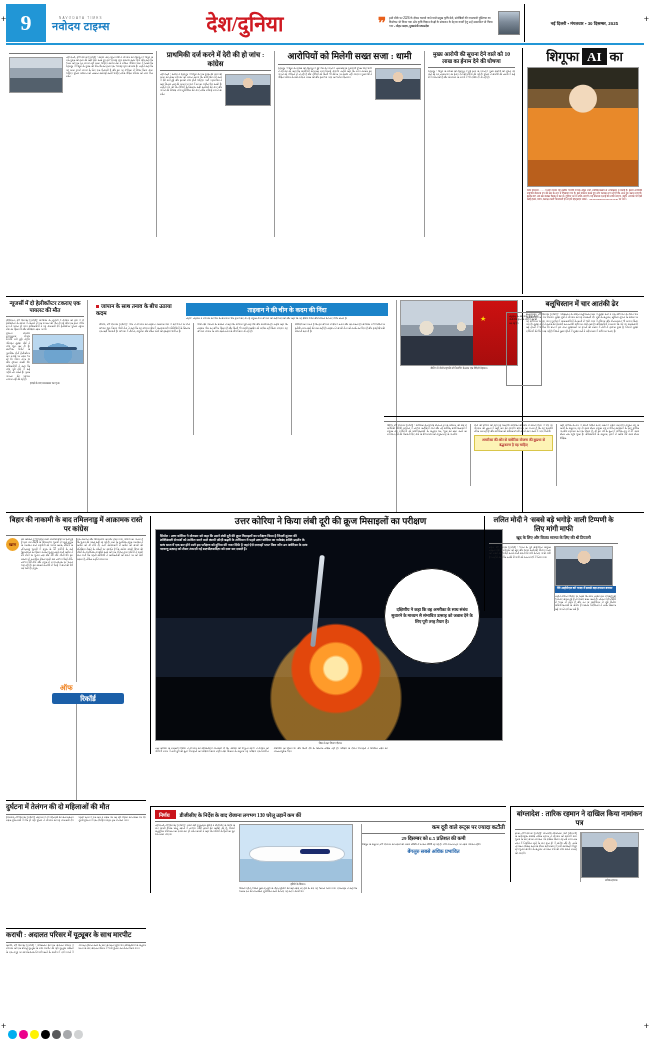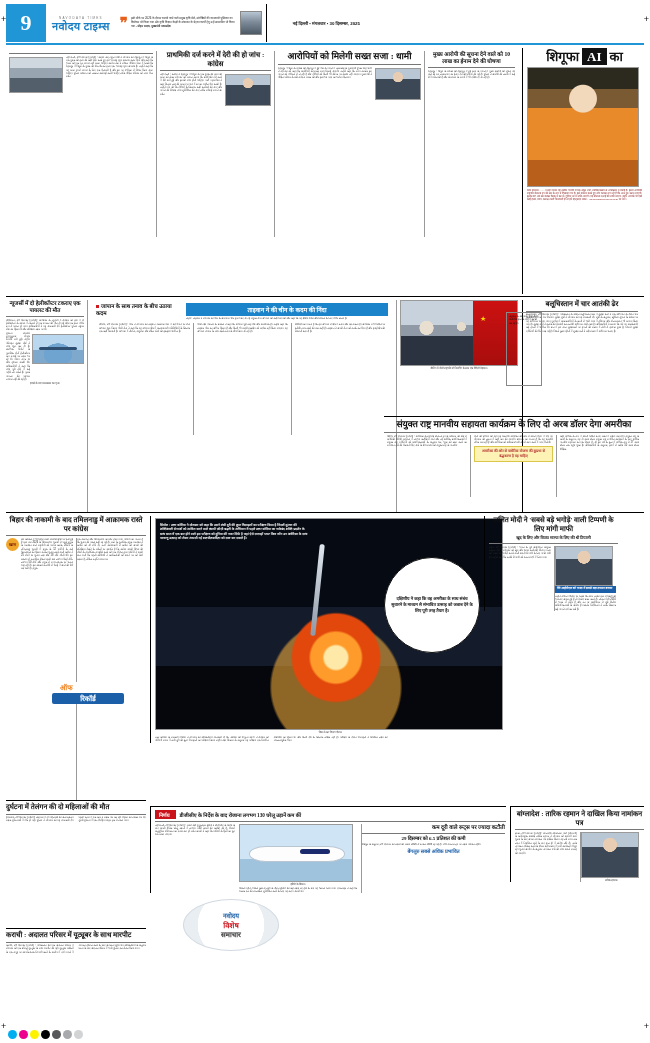--- a/index.html
+++ b/index.html
@@ -152,20 +152,21 @@
   <span class="crop tr">+</span>
   <span class="crop bl">+</span>
   <span class="crop br">+</span>
 
   <div class="masthead">
     <div class="folio">9</div>
     <div class="brandbox">
       <div class="brand-en">NAVODAYA TIMES</div>
       <div class="brand-hi">नवोदय टाइम्स</div>
     </div>
+    <div class="sec-title">देश/दुनिया</div>
     <div class="quotebox">
       <span class="qmark">❞</span>
       <div class="qtext">
         <span>इसी मौके पर 2026 के दौरान चलाये जाने वाले प्रमुख कृषि मेले, संगोष्ठियों की जानकारी पुस्तिका का विमोचन भी किया गया और कृषि विज्ञान केन्द्रों के संचालन के बेहतर कार्यों हेतु उन्हें सम्मानित भी किया गया</span>
         <b>- मोहन यादव, मुख्यमंत्री मध्यप्रदेश</b>
       </div>
       <div class="qface"></div>
     </div>
     <div class="dateline">नई दिल्ली • मंगलवार • 30 दिसम्बर, 2025</div>
   </div>
@@ -272,21 +273,20 @@
     </div>
 
     <div style="width:116px;padding-left:3px;border-left:0.8px solid #000;">
       <div class="h3 center">बलूचिस्तान में चार आतंकी ढेर</div>
       <div class="hrthin" style="margin:2px 0;"></div>
       <div class="copy" style="height:200px;">इस्लामाबाद, 29 दिसम्बर (एजेंसी) : पाकिस्तान के अशांत बलूचिस्तान प्रांत में सुरक्षा बलों ने एक अभियान के दौरान चार आतंकवादियों को मार गिराया। सुरक्षा सूत्रों ने सोमवार को यह जानकारी दी। सूत्रों के अनुसार, खुफिया सूचना के आधार पर यह अभियान चलाया गया। मुठभेड़ में आतंकवादियों के कब्जे से भारी मात्रा में हथियार और गोला-बारूद भी बरामद किया गया है। सुरक्षा बलों ने इलाके की घेराबंदी कर तलाशी अभियान जारी रखा है। अधिकारियों ने बताया कि मारे गए आतंकवादी कई हमलों में शामिल थे। प्रांत में इस साल सुरक्षाबलों पर हमलों की संख्या में तेजी से इजाफा हुआ है, जिससे सुरक्षा एजेंसियों की चिंता बढ़ गई है। पिछले कुछ महीनों में सुरक्षा बलों ने बड़ी संख्या में अभियान चलाए हैं।</div>
     </div>
   </div>
 
   <div style="position:absolute;left:384px;top:416px;width:260px;border-top:1.2px solid #000;padding-top:2px;">
-    <div class="h2 center">संयुक्त राष्ट्र मानवीय सहायता कार्यक्रम के लिए दो अरब डॉलर देगा अमरीका</div>
     <div class="hrthin" style="margin:2px 0;"></div>
     <div class="colgrid" style="height:62px;">
       <div style="width:86px;">
         <div class="copy">विशेष, 29 दिसम्बर (एजेंसी) : अमेरिका के राष्ट्रपति डोनाल्ड ट्रंप के प्रशासन की ओर से अमेरिकी विदेशी सहायता में लगभग कटौतियों जाने और नई आर्थिक प्राथमिकताओं में संयुक्त राष्ट्र एजेंसियों को प्राथमिकताओं के अनुसार धन, भूख को खत्म करने का समाधान होने की चेतावनी दिए जाने के बीच संस्था को संयुक्त राष्ट्र के मानवीय</div>
       </div>
       <div style="width:86px;" class="vsep">
         <div class="copy">दोनों की घोषणा की गई। यह धनराशि अमेरिका की ओर से अगले मौसम में दिए गए योगदान की तुलना में कहीं कम की जाएगी। प्रशासन का मानना है कि यह धनराशि उचित बना रही है और अमेरिका को अधिक प्रभावी ढंग से काम करने में मदद मिलेगी।</div>
         <div class="yellowbox" style="margin-top:2px;">अमरीका की ओर से फ्लोरिडा योजना की कुप्रथा से बंद्धकरण है यह चाहिए</div>
       </div>
       <div style="width:86px;" class="vsep">
@@ -311,20 +311,21 @@
         <div class="copy">एक वालमेल और विश्वसनीय कमजोर होता गया। पार्टियों का मानना है कि चुनाव की पकड़ कहीं रह गई है। सत्ता के मुताबिक द्रमुक गठबंधन ने कांग्रेस को जो सीटें दीं, उनमें कांग्रेसकर्मी से कांग्रेस को अपनी की प्रतिक्रिया देखने के संकेतों पर आपत्ति है कि कांग्रेस अपनी विषय की जीतों के रणनीतिक समझौते करने को एक मंजिल द्वारा पार्टियों ने पहली बात मानी कि पहली कोशिशों ने कार्यकर्ताओं को अपने मन को आगे बढ़ाना है, लेकिन उन्होंने वापस घर</div>
       </div>
     </div>
     <div class="offrecord" style="left:46px;top:166px;">
       <div class="band orange" style="background:#fff;text-align:left;padding-left:8px;">ऑफ</div>
       <div class="band" style="background:#1b5fa8;border-radius:2px;">रिकॉर्ड</div>
     </div>
   </div>
 
   <div style="position:absolute;left:150px;top:516px;width:356px;border-left:0.8px solid #000;padding-left:4px;">
+    <div class="h2 center">उत्तर कोरिया ने किया लंबी दूरी की क्रूज मिसाइलों का परीक्षण</div>
     <div class="photo" style="width:348px;height:212px;margin-top:2px;">
       <div class="ph-missile" style="width:100%;height:100%;"></div>
       <div style="position:absolute;left:4px;top:4px;width:150px;color:#fff;font-size:3.3px;line-height:4.3px;font-weight:700;">सियोल : उत्तर कोरिया ने सोमवार को कहा कि उसने लंबी दूरी की क्रूज मिसाइलों का परीक्षण किया है जिसमें दुश्मन की शक्तिशाली सेनाओं को शामिल करने वाले स्थायी फ़ौज़ी बढ़ती के अभियान में पहले उत्तर कोरिया का नाकेबंद शक्ति प्रदर्शन के साथ साल में एक बार होने वाले इस परीक्षण को दुनिया की नजर सिर्फ है जहां ऐसे सप्ताहों प्लाट किम जोंग उन अमेरिका के साथ परमाणु उत्साह को लेकर आपसी नई बातचीतवादिता को स्पष्ट कर सकते हैं।</div>
       <div class="speech" style="right:22px;top:38px;width:96px;height:96px;">दक्षिणीय ने कहा कि वह अमरीका के साथ संबंध सुधारने के माध्यम से संभावित उत्साह को जवाब देने के लिए पूरी तरह तैयार है।</div>
     </div>
     <div class="cap">किम ने रक्षा विभाग दौरान।</div>
     <div class="copy" style="margin-top:2px;column-count:3;column-gap:5px;">उत्तर कोरिया के सरकारी मीडिया ने सोमवार को अधिकारियों जानकारी दी कि 'कोरिया की पीपुल्स आर्मी' ने रविवार को पश्चिमी सागर में लंबी दूरी की क्रूज मिसाइलों का परीक्षण किया। राष्ट्रीय रक्षा विकास के अनुसार यह परीक्षण एक नियमित गतिविधि का हिस्सा था और किसी देश के खिलाफ लक्षित नहीं है। परीक्षण के दौरान मिसाइलों ने निर्धारित लक्ष्य को सफलतापूर्वक भेदा।</div>
   </div>
 
   <div style="position:absolute;left:484px;top:516px;width:134px;border-left:0.8px solid #000;padding-left:4px;">
@@ -374,25 +375,20 @@
         <div class="cap">इंडिगो के विमान।</div>
         <div class="copy" style="margin-top:1px;">पिछले महीने, पिछले कुछ सप्ताहों के दौरान इंडिगो की कई उड़ानें रद्द होने के बाद यह फैसला लिया गया। एयरलाइन ने कहा कि चालक दल की उपलब्धता सुनिश्चित करने के लिए यह कदम जरूरी था।</div>
       </div>
       <div style="width:144px;" class="vsep">
         <div class="h4" style="text-align:right;">कम दूरी वाले रूट्स पर ज्यादा कटौती</div>
         <div class="hrthin" style="margin:2px 0;"></div>
         <div class="h4 center" style="font-size:5px;">29 दिसम्बर को 6.5 प्रतिशत की कमी</div>
         <div class="copy" style="margin-top:1px;">शेड्यूल के अनुसार, 29 दिसम्बर को उड़ानों की संख्या 2006 से घटकर 1698 रह गई है। सभी व्यस्त रूट्स पर उड़ानें यथावत रहेंगी।</div>
         <div class="h4 center" style="font-size:5px;color:#1b5fa8;margin-top:2px;">बेंगलुरु सबसे अधिक प्रभावित</div>
       </div>
-    </div>
-    <div class="navlogo" style="position:absolute;left:32px;top:92px;">
-      <div class="l1">नवोदय</div>
-      <div class="l2">विशेष</div>
-      <div class="l3">समाचार</div>
     </div>
   </div>
 
   <div style="position:absolute;left:510px;top:806px;width:134px;border-top:1.4px solid #000;border-left:0.8px solid #000;padding:3px 0 0 4px;">
     <div class="h3 center">बांग्लादेश : तारिक रहमान ने दाखिल किया नामांकन पत्र</div>
     <div class="hrthin" style="margin:2px 0;"></div>
     <div style="display:flex;gap:3px;">
       <div style="width:62px;">
         <div class="copy">ढाका, 29 दिसम्बर (एजेंसी): बांग्लादेश नेशनलिस्ट पार्टी (बीएनपी) के कार्यवाहक अध्यक्ष तारिक रहमान ने सोमवार को आगामी आम चुनाव के लिए अपना नामांकन पत्र दाखिल किया। वह लंबे समय तक लंदन में निर्वासित रहने के बाद हाल ही में स्वदेश लौटे हैं। उनके नामांकन दाखिल करने के दौरान बड़ी संख्या में पार्टी कार्यकर्ता मौजूद रहे। चुनाव आयोग के अनुसार नामांकन पत्रों की जांच अगले सप्ताह की जाएगी।</div>
       </div>

